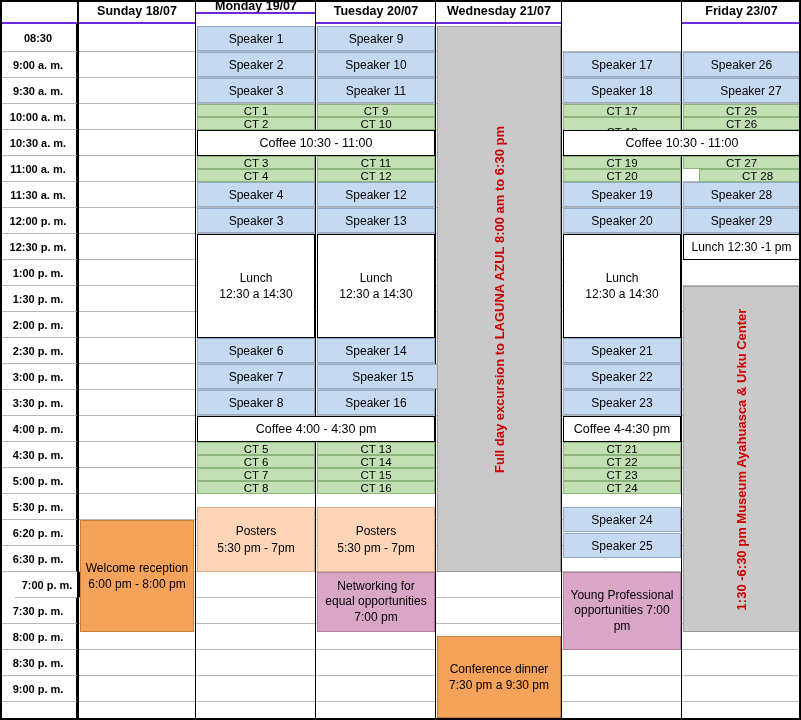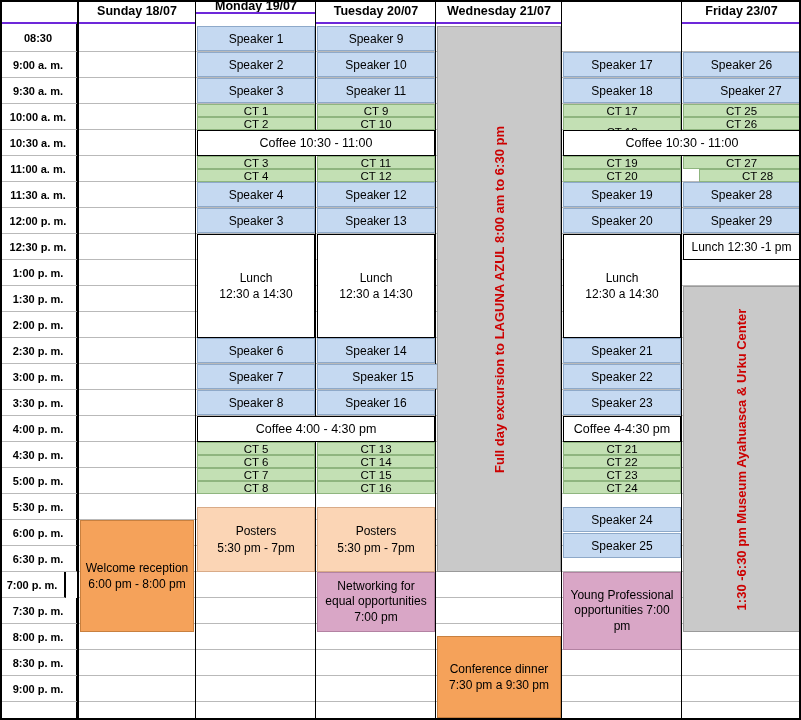--- a/index.html
+++ b/index.html
@@ -46,23 +46,23 @@
   <div class="cell timecell" style="left:0;top:260px;width:78px;height:26px;">1:00 p. m.</div>
   <div class="cell timecell" style="left:0;top:286px;width:78px;height:26px;">1:30 p. m.</div>
   <div class="cell timecell" style="left:0;top:312px;width:78px;height:26px;">2:00 p. m.</div>
   <div class="cell timecell" style="left:0;top:338px;width:78px;height:26px;">2:30 p. m.</div>
   <div class="cell timecell" style="left:0;top:364px;width:78px;height:26px;">3:00 p. m.</div>
   <div class="cell timecell" style="left:0;top:390px;width:78px;height:26px;">3:30 p. m.</div>
   <div class="cell timecell" style="left:0;top:416px;width:78px;height:26px;">4:00 p. m.</div>
   <div class="cell timecell" style="left:0;top:442px;width:78px;height:26px;">4:30 p. m.</div>
   <div class="cell timecell" style="left:0;top:468px;width:78px;height:26px;">5:00 p. m.</div>
   <div class="cell timecell" style="left:0;top:494px;width:78px;height:26px;">5:30 p. m.</div>
-  <div class="cell timecell" style="left:0;top:520px;width:78px;height:26px;">6:00 p. m.</div>
+  <div class="cell timecell" style="left:0;top:520px;width:78px;height:26px;">6:20 p. m.</div>
   <div class="cell timecell" style="left:0;top:546px;width:78px;height:26px;">6:30 p. m.</div>
-  <div class="cell timecell" style="left:0;top:572px;width:66px;height:26px;">7:00 p. m.</div>
+  <div class="cell timecell" style="left:15px;top:572px;width:66px;height:26px;">7:00 p. m.</div>
   <div class="cell timecell" style="left:0;top:598px;width:78px;height:26px;">7:30 p. m.</div>
   <div class="cell timecell" style="left:0;top:624px;width:78px;height:26px;">8:00 p. m.</div>
   <div class="cell timecell" style="left:0;top:650px;width:78px;height:26px;">8:30 p. m.</div>
   <div class="cell timecell" style="left:0;top:676px;width:78px;height:26px;">9:00 p. m.</div>
   <div class="cell timecell" style="left:0;top:702px;width:78px;height:18px;"></div>
 
   <div class="hline" style="left:78px;top:51px;width:723px;height:1px;"></div>
   <div class="hline" style="left:78px;top:77px;width:723px;height:1px;"></div>
   <div class="hline" style="left:78px;top:103px;width:723px;height:1px;"></div>
   <div class="hline" style="left:78px;top:129px;width:723px;height:1px;"></div>

